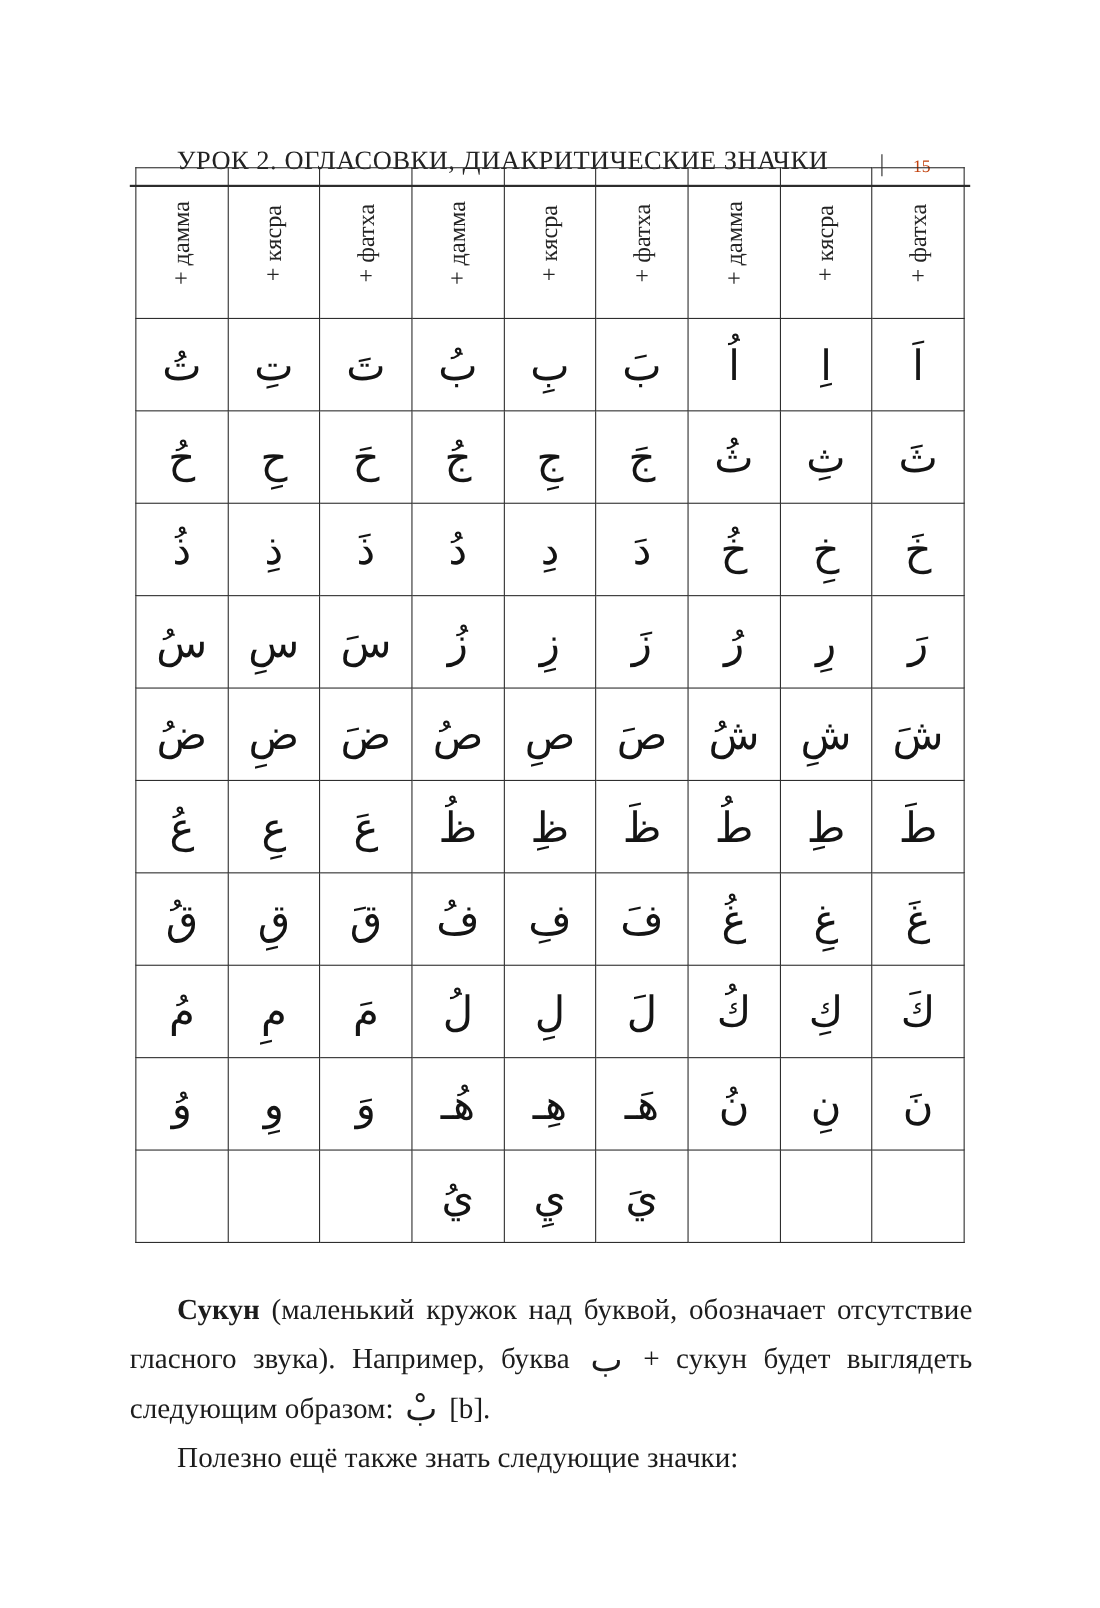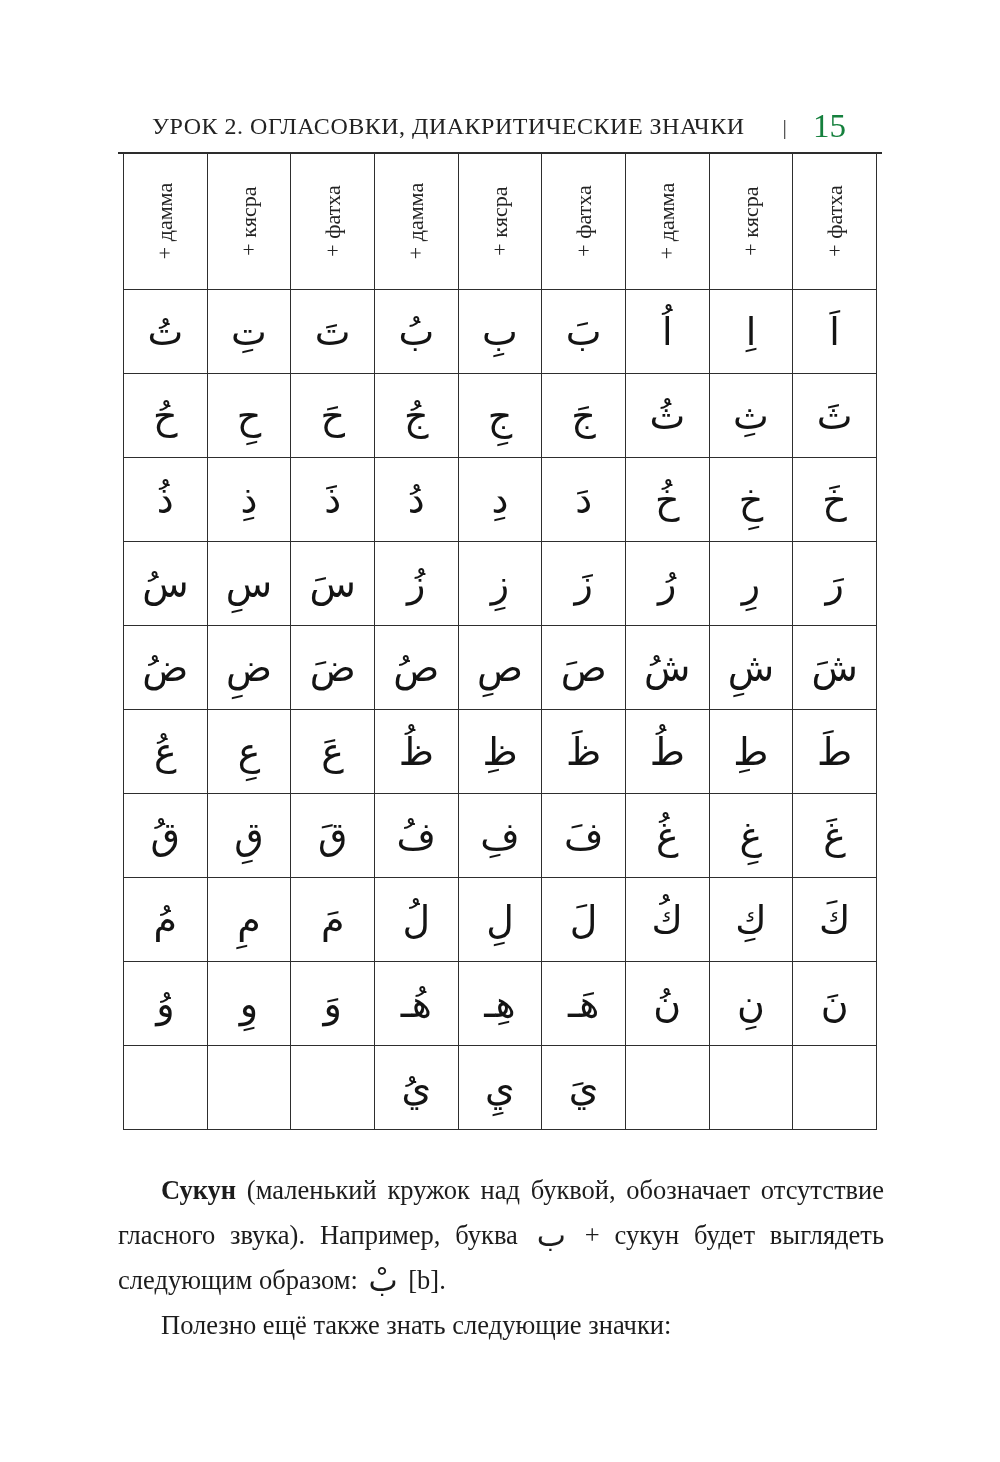--- a/index.html
+++ b/index.html
@@ -18,40 +18,41 @@
   }
   
   .running-head {
     position: absolute;
     top: 108px;
     left: 118px;
     width: 764px;
   }
   .running-head-row {
     display: flex;
-    align-items: center;
+    align-items: flex-end;
+    margin-top: 26px;
   }
   .rh-title {
     flex: 1;
     text-align: center;
     font-size: 24px;
     letter-spacing: 0.5px;
     color: #222222;
     white-space: nowrap;
     font-family: "Liberation Serif", serif;
   }
   .rh-sep {
     font-size: 22px;
     color: #3a3a3a;
     padding: 0 26px 0 4px;
     font-weight: 300;
   }
   .rh-page-num {
-    font-size: 33px;
-    color: #15803d;
+    font-size: 16px;
+    color: #c2410c;
     padding-right: 36px;
   }
   .rh-rule {
     margin-top: 7px;
     border-bottom: 2px solid #2c2c2c;
     height: 0;
   }
   
   .vowel-table {
     position: absolute;

